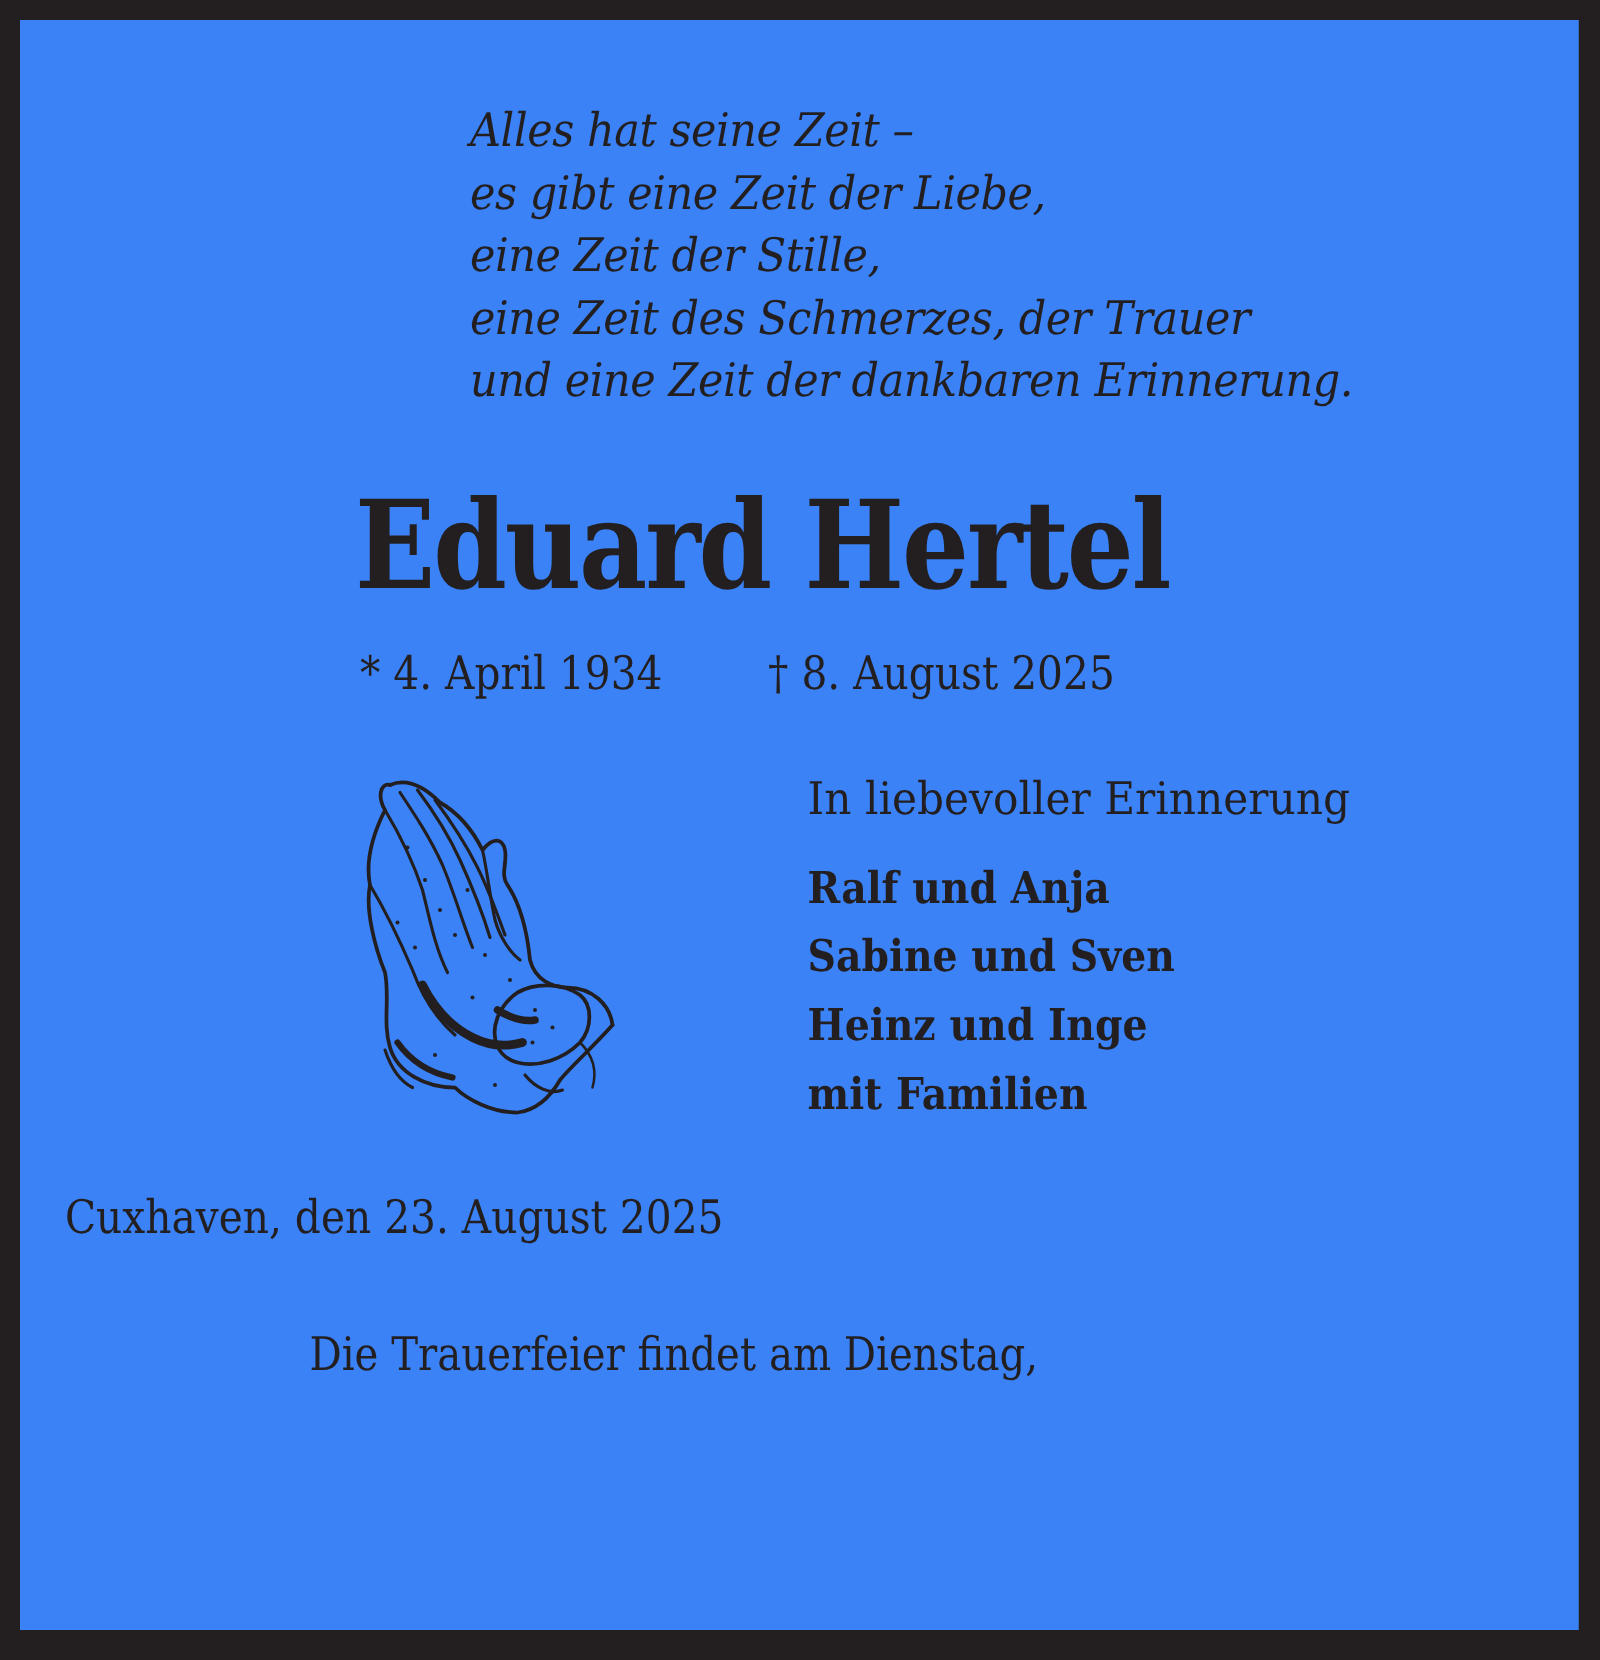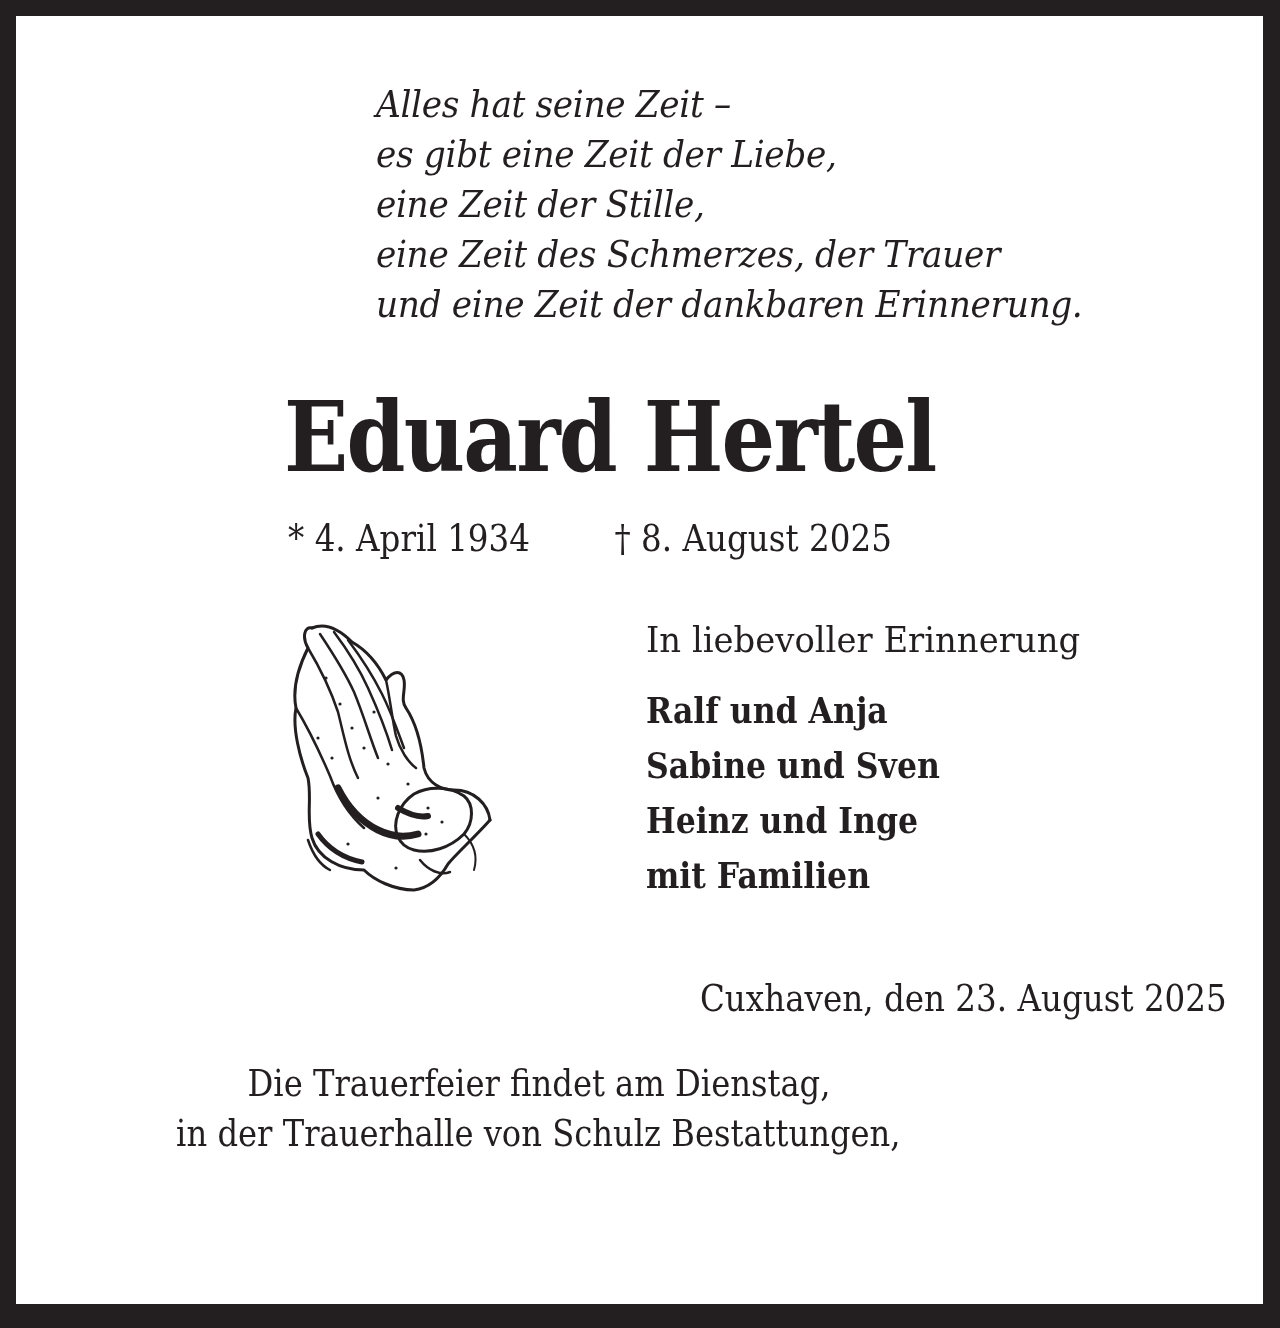--- a/index.html
+++ b/index.html
@@ -14,21 +14,21 @@
       overflow: hidden;
       font-family: "DejaVu Serif", "Liberation Serif", serif;
       color: #231f20;
     }
     .card {
       position: absolute;
       left: 16px;
       top: 16px;
       width: 1247px;
       height: 1288px;
-      background: #ffffff;
+      background: #3b82f6;
     }
     .abs { position: absolute; white-space: nowrap; }
 
     .poem {
       left: 360px;
       top: 64px;
       font-style: italic;
       font-size: 37px;
       line-height: 50px;
       letter-spacing: -0.4px;
@@ -82,24 +82,23 @@
       line-height: 55px;
       transform: scaleX(0.90);
       transform-origin: left top;
     }
     .family div { white-space: nowrap; }
 
     .place-date {
       left: 0;
       width: 1247px;
       top: 934px;
-      text-align: right;
+      text-align: left;
       font-size: 37px;
       line-height: 48px;
-      margin-top: 25px;
     }
     .place-date span {
       display: inline-block;
       transform: scaleX(0.88);
     }
 
     .funeral {
       left: 0;
       width: 1045px;
       top: 1043px;
@@ -183,16 +182,15 @@
     <div>Heinz und Inge</div>
     <div>mit Familien</div>
   </div>
 
   <div class="abs place-date">
     <span>Cuxhaven, den 23. August 2025</span>
   </div>
 
   <div class="abs funeral">
     <div><span>Die Trauerfeier findet am Dienstag,</span></div>
-    <div><span>in der Trauerhalle von Schulz Bestattungen,</span></div>
   </div>
 
 </div>
 
 </body></html>

